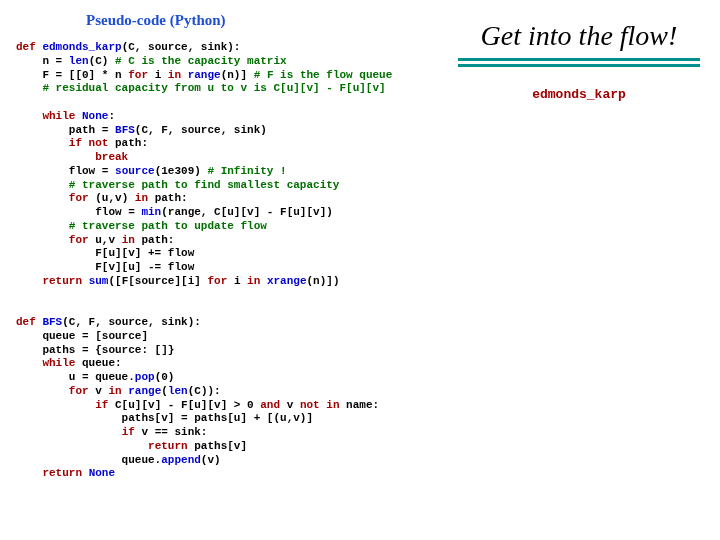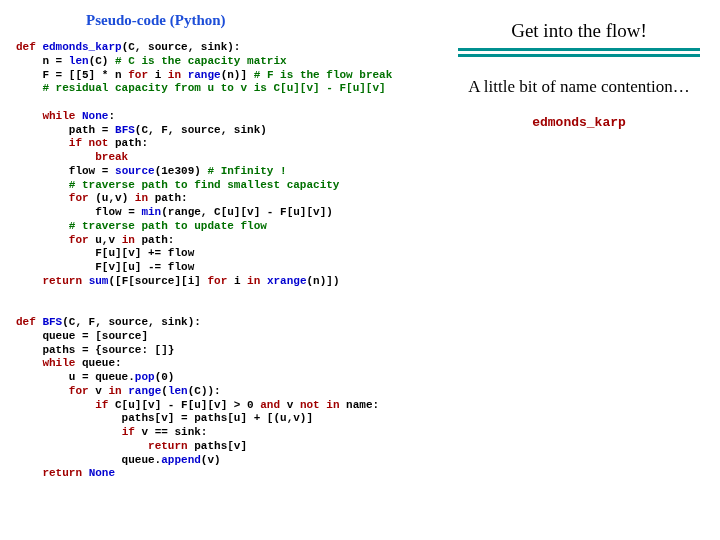--- a/index.html
+++ b/index.html
@@ -34,24 +34,25 @@
     font-size: 11px;
     line-height: 1.25;
     font-weight: bold;
     margin: 0;
     white-space: pre;
   }
   .kw { color: #a00000; }   
   .fn { color: #0000d0; }   
   .cm { color: #007000; }   
   .title-right {
-    font-size: 19px;
+    font-size: 28px;
     font-family: "Times New Roman", serif;
     margin-top: 8px;
     margin-bottom: 6px;
+    font-style: italic;
   }
   .dbl-rule {
     border-top: 3px solid #009090;
     border-bottom: 3px solid #009090;
     height: 3px;
     margin: 0 4px 20px 4px;
   }
   .sub1 {
     font-size: 17px;
     margin-bottom: 18px;
@@ -69,21 +70,21 @@
   }
 </style>
 </head>
 <body>
 
 <div class="left-col">
   <div class="heading-left">Pseudo-code (Python)</div>
 
   <pre class="code"><span class="kw">def </span><span class="fn">edmonds_karp</span><span>(C, source, sink):</span>
 <span>    n = </span><span class="fn">len</span><span>(C) </span><span class="cm"># C is the capacity matrix</span>
-<span>    F = [[5] * n </span><span class="kw">for</span><span> i </span><span class="kw">in </span><span class="fn">range</span><span>(n)] </span><span class="cm"># F is the flow break</span>
+<span>    F = [[0] * n </span><span class="kw">for</span><span> i </span><span class="kw">in </span><span class="fn">range</span><span>(n)] </span><span class="cm"># F is the flow queue</span>
 <span>    </span><span class="cm"># residual capacity from u to v is C[u][v] - F[u][v]</span>
 
 <span>    </span><span class="kw">while </span><span class="fn">None</span><span>:</span>
 <span>        path = </span><span class="fn">BFS</span><span>(C, F, source, sink)</span>
 <span>        </span><span class="kw">if not</span><span> path:</span>
 <span>            </span><span class="kw">break</span>
 <span>        flow = </span><span class="fn">source</span><span>(1e309) </span><span class="cm"># Infinity !</span>
 <span>        </span><span class="cm"># traverse path to find smallest capacity</span>
 <span>        </span><span class="kw">for</span><span> (u,v) </span><span class="kw">in</span><span> path:</span>
 <span>            flow = </span><span class="fn">min</span><span>(range, C[u][v] - F[u][v])</span>
@@ -104,15 +105,14 @@
 <span>                paths[v] = paths[u] + [(u,v)]</span>
 <span>                </span><span class="kw">if</span><span> v == sink:</span>
 <span>                    </span><span class="kw">return</span><span> paths[v]</span>
 <span>                queue.</span><span class="fn">append</span><span>(v)</span>
 <span>    </span><span class="kw">return </span><span class="fn">None</span></pre>
 </div>
 
 <div class="right-col">
   <div class="title-right">Get into the flow!</div>
   <div class="dbl-rule"></div>
-  <div class="sub1">A little bit of name contention…</div>
   <div class="mono-red">edmonds_karp</div>
 </div>
 
 </body></html>

